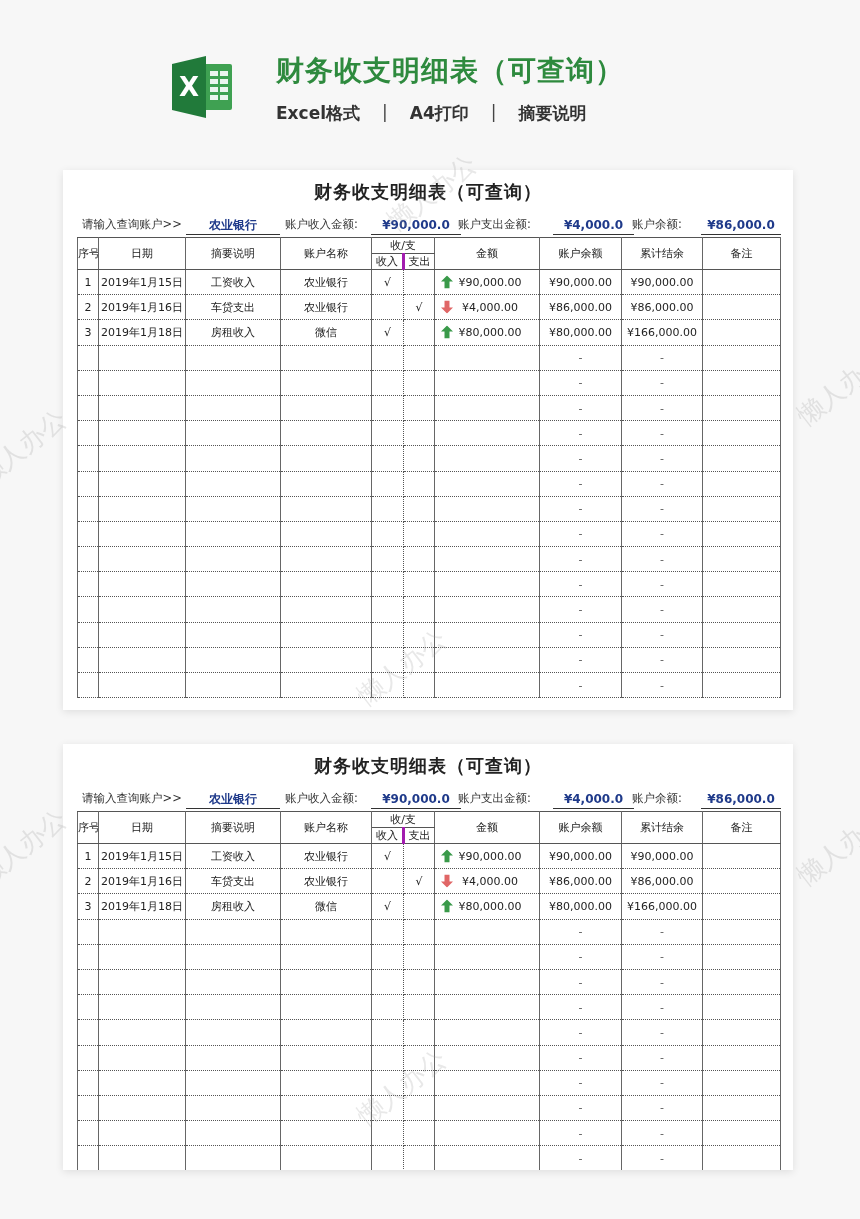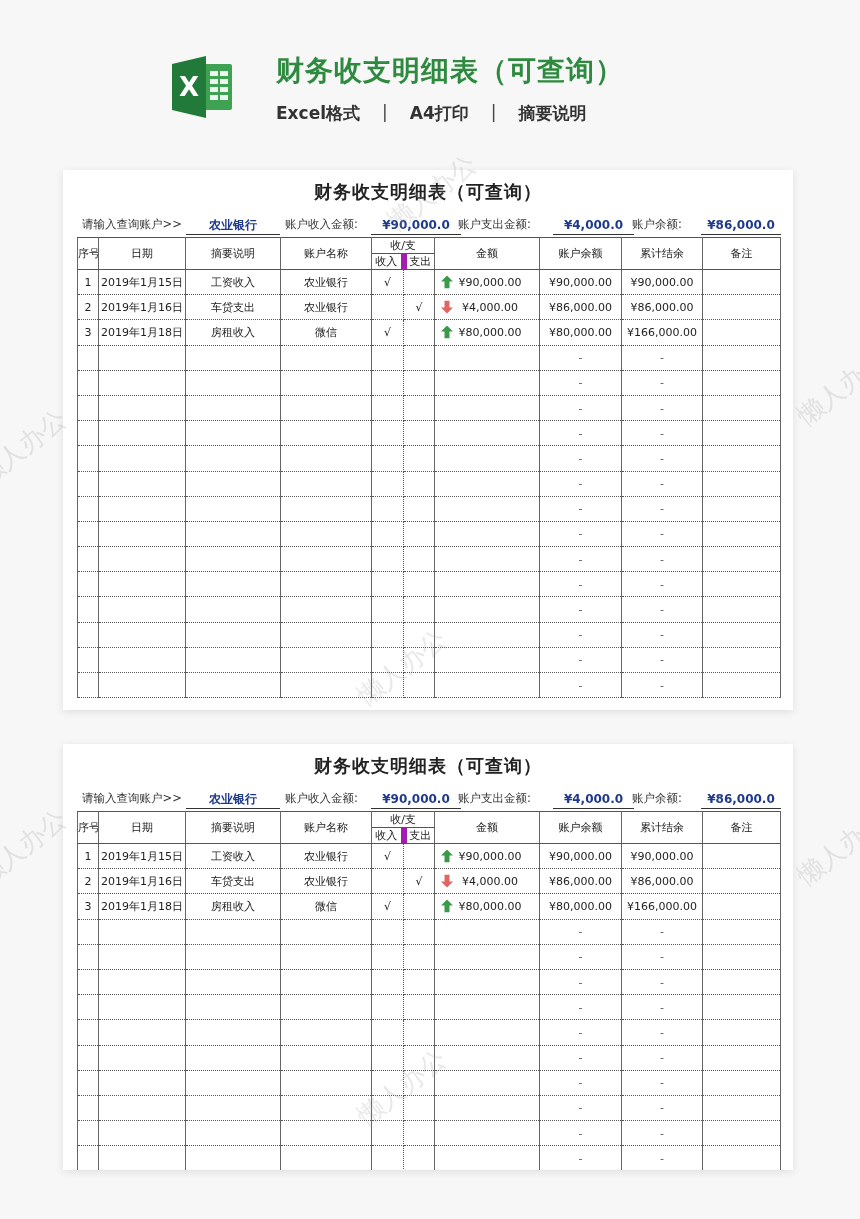--- a/index.html
+++ b/index.html
@@ -58,21 +58,21 @@
     border-top: 1px dotted #555; border-bottom: 1px dotted #555;
     text-align: center; vertical-align: middle; padding: 0;
     font-weight: normal; white-space: nowrap; overflow: hidden;
   }
   table.ledger thead th { border-top: 1px solid #555; border-bottom: 1px solid #555; }
   table.ledger .h1 th { height: 16px; }
   table.ledger .h2 th { height: 15px; }
   table.ledger tbody td { height: 25.2px; }
   table.ledger td.inc { border-right: 1px dotted #555; }
   table.ledger td.exp { border-left: 1px dotted #555; }
-  table.ledger th.inc-h { border-right: 6px solid #a21caf; }
+  table.ledger th.inc-h { border-right: 3px solid #a21caf; }
   table.ledger tbody tr:last-child td { border-bottom: 1px dotted #555; }
   .amt { position: relative; }
   .arrow { position: absolute; left: 6px; top: 50%; transform: translateY(-50%); width: 12px; height: 13px; }
   .amt-text { padding-left: 6px; }
   .dash { color: #555; }
 
   .wm {
     position: absolute; color: rgba(150,150,150,0.22); font-size: 26px;
     font-family: "DejaVu Serif", serif; transform: rotate(-38deg);
     white-space: nowrap; pointer-events: none;

